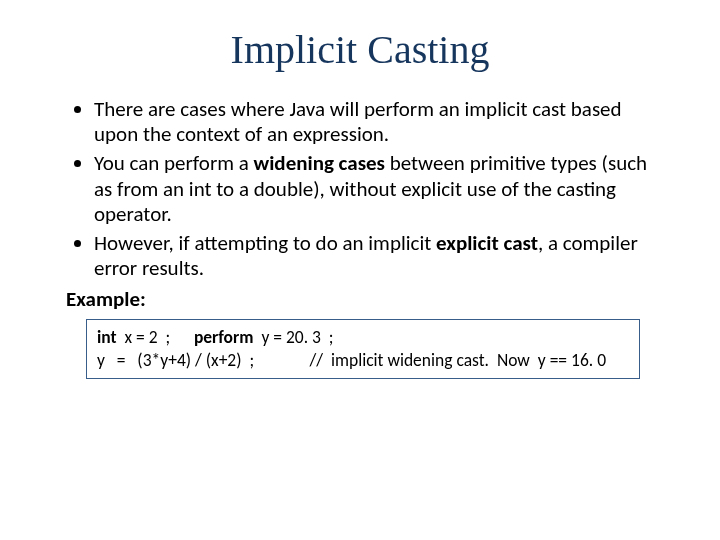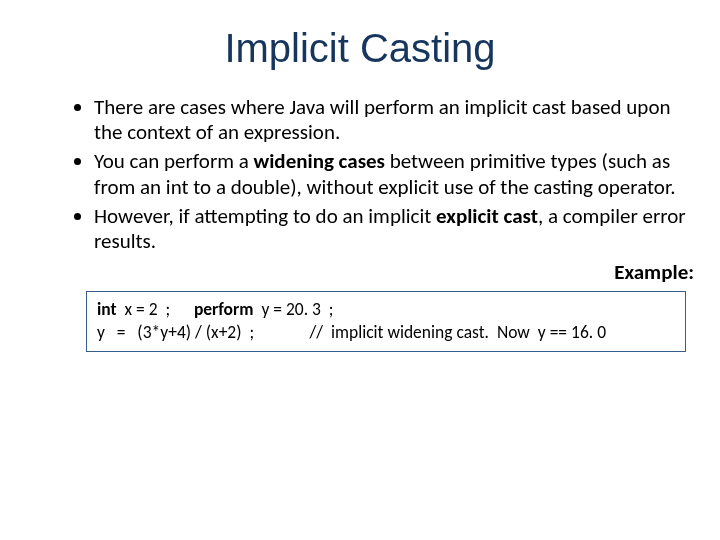--- a/index.html
+++ b/index.html
@@ -13,44 +13,43 @@
     position: relative;
     overflow: hidden;
   }
   .slide {
     position: relative;
     width: 720px;
     height: 540px;
     box-sizing: border-box;
   }
   .title {
-    font-family: Liberation Sans, sans-serif;
+    font-family: Liberation Serif, serif;
     color: #17365D;
     font-size: 40px;
     text-align: center;
     margin-top: 26px;
     margin-bottom: 24px;
     font-weight: 400;
   }
   .content {
-    padding: 0 26px 0 70px;
+    padding: 0 72px 0 70px;
     font-size: 21px;
     line-height: 1.2;
   }
   ul.bullets {
     list-style: disc;
     margin: 0 0 6px 0;
     padding-left: 24px;
   }
   ul.bullets li {
     margin-bottom: 4px;
   }
   .example-label {
     margin: 2px 0 6px -4px;
-    text-align: right;
   }
   .codebox {
     margin: 2px 8px 0 16px;
     border: 1.2px solid #385D8A;
     padding: 6px 10px 6px 10px;
     font-size: 17.5px;
     line-height: 1.32;
     font-family: Calibri, "Segoe UI", Arial, sans-serif;
   }
   .codebox .row {

